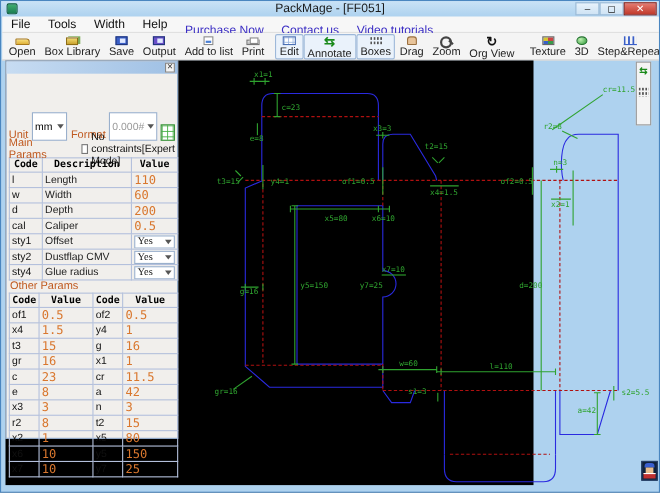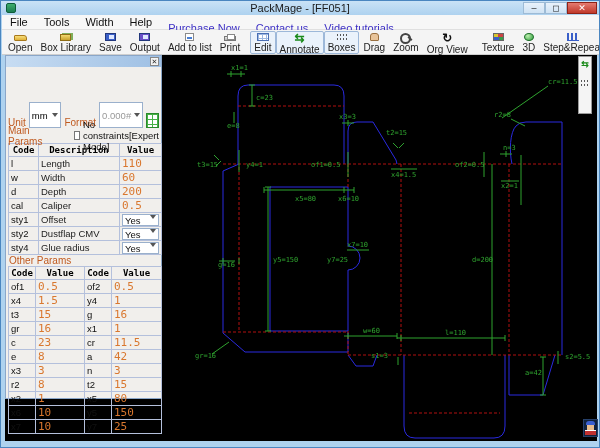--- a/index.html
+++ b/index.html
@@ -38,21 +38,21 @@
   .tbi-drag{background:#e8c49a;border:1px solid #9a7040;border-radius:3px 3px 1px 1px;width:9px;height:10px;}
   .tbi-zoom::before{content:"";width:7px;height:7px;border:2px solid #444;border-radius:50%;position:absolute;top:0;left:1px;}
   .tbi-zoom::after{content:"";width:2px;height:5px;background:#444;position:absolute;bottom:0;right:2px;transform:rotate(-45deg);}
   .tbi-orgview{color:#111;font-size:12px;font-weight:bold;}
   .tbi-texture{width:11px;height:11px;background:conic-gradient(#c44 0 25%,#3a9a4a 0 50%,#3a5fc8 0 75%,#d8c72e 0);border:1px solid #666;}
   .tbi-3d{width:10px;height:10px;border-radius:50%;background:radial-gradient(circle at 35% 30%,#bff0b0,#2d9a3a);border:1px solid #1c6e28;}
   .tbi-steprepeat{width:12px;height:10px;background-image:linear-gradient(90deg,#3a5fc8 2px,transparent 2px);background-size:4px 10px;border-bottom:1px solid #3a5fc8;}
   .tbi-cad{color:#c02020;font-weight:bold;font-size:7px;letter-spacing:0;}
   .tbi-fullscreen{width:11px;height:11px;background:conic-gradient(#333 0 25%,#c8c8c8 0 50%,#333 0 75%,#c8c8c8 0);border:1px solid #555;}
   
-  .client{position:absolute;left:4px;top:54px;width:592px;height:386px;background:#000;}
+  .client{position:absolute;left:4px;top:54px;width:480px;height:386px;background:#000;}
   svg.drawing{position:absolute;left:0;top:0;}
   .ann{font-family:"DejaVu Sans Mono",monospace;font-size:7px;}
   
   .side-tb{position:absolute;left:573px;top:1px;width:14px;height:58px;background:#f4f4f4;border:1px solid #9a9a9a;display:flex;flex-direction:column;align-items:center;padding-top:1px;}
   .side-tb .sbtn{width:12px;height:12px;display:flex;align-items:center;justify-content:center;margin-bottom:9px;background:#fff;border:1px solid #c0c0c0;}
   .side-tb .g-arrows{color:#1a8a1a;font-size:9px;font-weight:bold;border:none;background:none;}
   .side-tb .dots{width:10px;height:9px;background-image:radial-gradient(#555 0.8px,transparent 1px);background-size:3px 4px;border:none;background-color:transparent;}
   
   .mascot{position:absolute;left:578px;top:364px;width:15px;height:18px;background:#10223c;border:1px solid #26406a;display:flex;flex-direction:column;align-items:center;padding-top:1px;}
   .mascot .hair{width:9px;height:4px;background:#3a5fd0;border-radius:3px 3px 0 0;}
@@ -72,21 +72,21 @@
   .chkrow{display:flex;align-items:center;height:15px;padding:0 2px;gap:3px;}
   .cb{width:9px;height:9px;background:#fff;border:1px solid #777;margin-left:28px;}
   .chkrow .ck{color:#111;font-size:9.5px;}
   table.grid{border-collapse:collapse;width:153px;margin-left:2px;table-layout:fixed;}
   table.grid td,table.grid th{border:1px solid #b4c0dc;padding:0 2px;height:13px;font-weight:normal;overflow:hidden;white-space:nowrap;}
   table.grid th{font-family:"DejaVu Sans Mono",monospace;font-weight:bold;font-size:9px;text-align:center;}
   td.code{font-size:9.5px;color:#111;}
   td.desc{font-size:9.5px;color:#222;}
   td.val{font-family:"DejaVu Sans Mono",monospace;font-size:11px;color:#d9772e;}
   tr.ddrow td{height:14px;}
-  .cellsel{background:#fff;border:1px solid #9ab0cc;height:12px;display:flex;padding:0 2px;font-size:9.5px;color:#111;}
+  .cellsel{background:#fff;border:1px solid #9ab0cc;height:12px;display:flex;align-items:center;padding:0 2px;font-size:9.5px;color:#111;font-family:Liberation Serif, serif;}
   .cellsel span{flex:1;}
   .sectlbl{color:#c05a20;height:11px;display:flex;align-items:center;padding-left:3px;}
 </style>
 </head>
 <body>
 
 <div class="win">
 
   <div class="titlebar">
     <span class="app-icon"></span>

